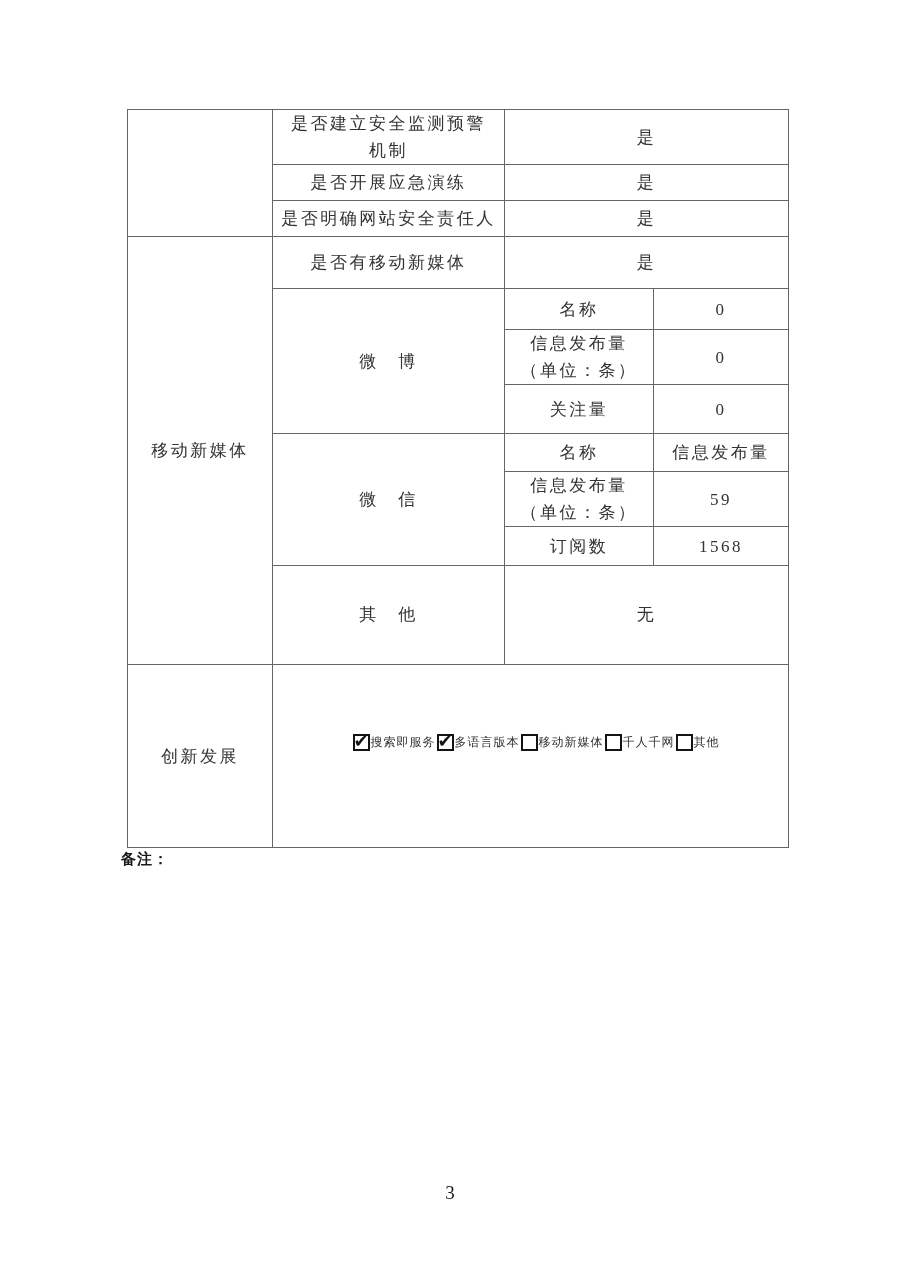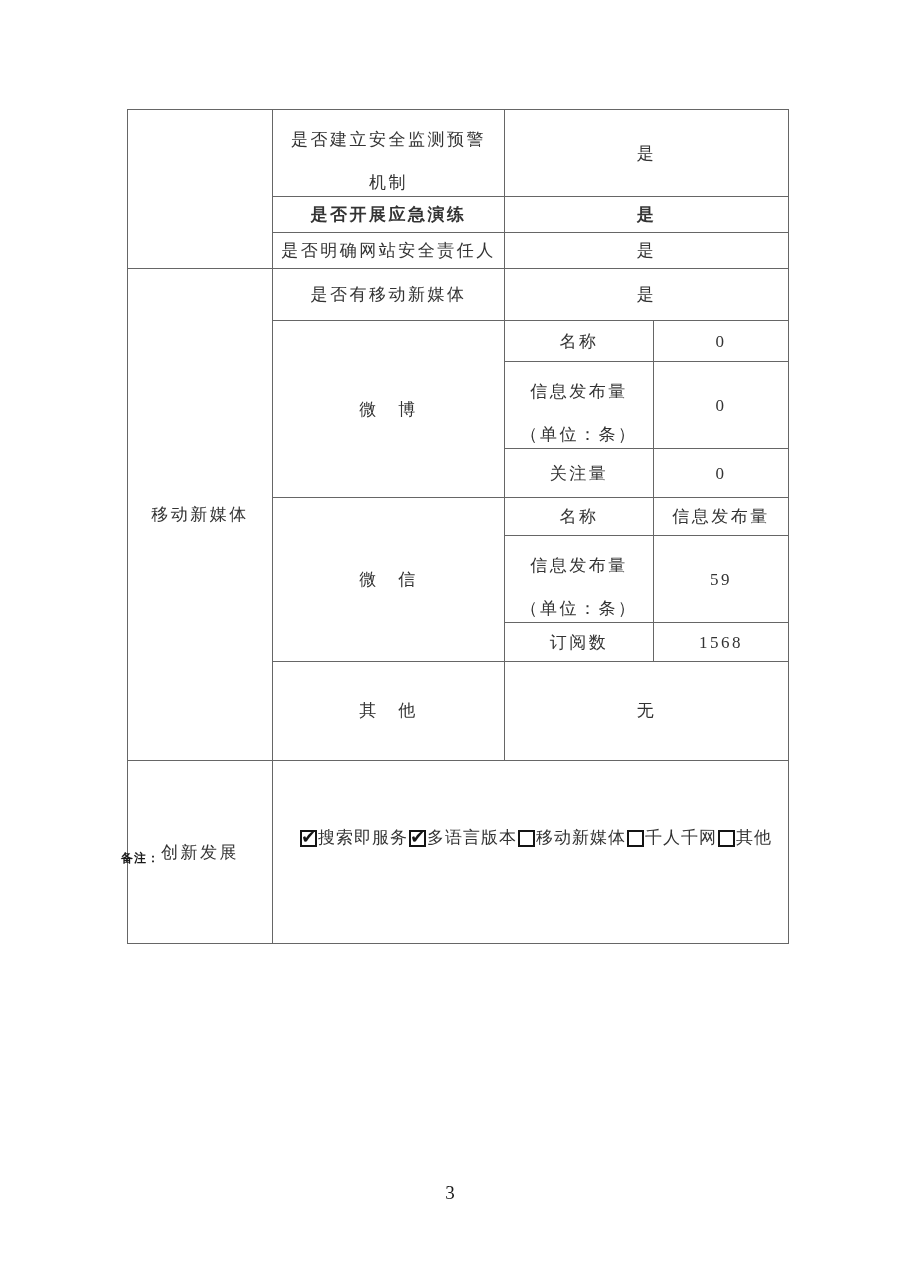--- a/index.html
+++ b/index.html
@@ -32,43 +32,43 @@
     letter-spacing: 2.5px;
     color: #333333;
     padding: 0;
     line-height: 27px;
     overflow: hidden;
   }
   td.num {
     letter-spacing: 1px;
   }
   tr.r1  { height: 54px; }
-  tr.r2  { height: 36px; font-weight: bold; }
+  tr.r2  { height: 36px; }
   tr.r3  { height: 36px; font-family: Liberation Serif, serif; }
   tr.r4  { height: 52px; }
   tr.r5  { height: 41px; }
   tr.r6  { height: 55px; }
   tr.r7  { height: 49px; }
   tr.r8  { height: 38px; }
   tr.r9  { height: 54px; }
   tr.r10 { height: 39px; }
   tr.r11 { height: 99px; font-family: Liberation Mono, monospace; }
   tr.r12 { height: 183px; }
-  .two-line span { display: block; line-height: 27px; margin-top: 16px; }
+  .two-line span { display: block; line-height: 27px; }
   .innov-cell-inner {
     display: flex;
     justify-content: center;
     align-items: center;
     transform: translateY(-14px);
     white-space: nowrap;
     padding-left: 10px;
   }
   .cb-item { display: inline-flex; align-items: center; }
   .cb-label {
-    font-size: 17px;
+    font-size: 12px;
     letter-spacing: 1px;
     line-height: 22px;
   }
   .checkbox {
     display: inline-block;
     width: 13px;
     height: 13px;
     border: 2.5px solid #141414;
     background: #ffffff;
     position: relative;
@@ -85,21 +85,21 @@
     font-weight: bold;
     color: #141414;
     font-family: "DejaVu Sans", sans-serif;
   }
   .remark {
     position: absolute;
     left: 121px;
     top: 850px;
     font-family: "Liberation Sans", "DejaVu Sans", sans-serif;
     font-weight: bold;
-    font-size: 12px;
+    font-size: 15px;
     letter-spacing: 1px;
     color: #1a1a1a;
   }
   .page-number {
     position: absolute;
     left: 0;
     top: 1182px;
     width: 100%;
     text-align: center;
     font-size: 19px;

